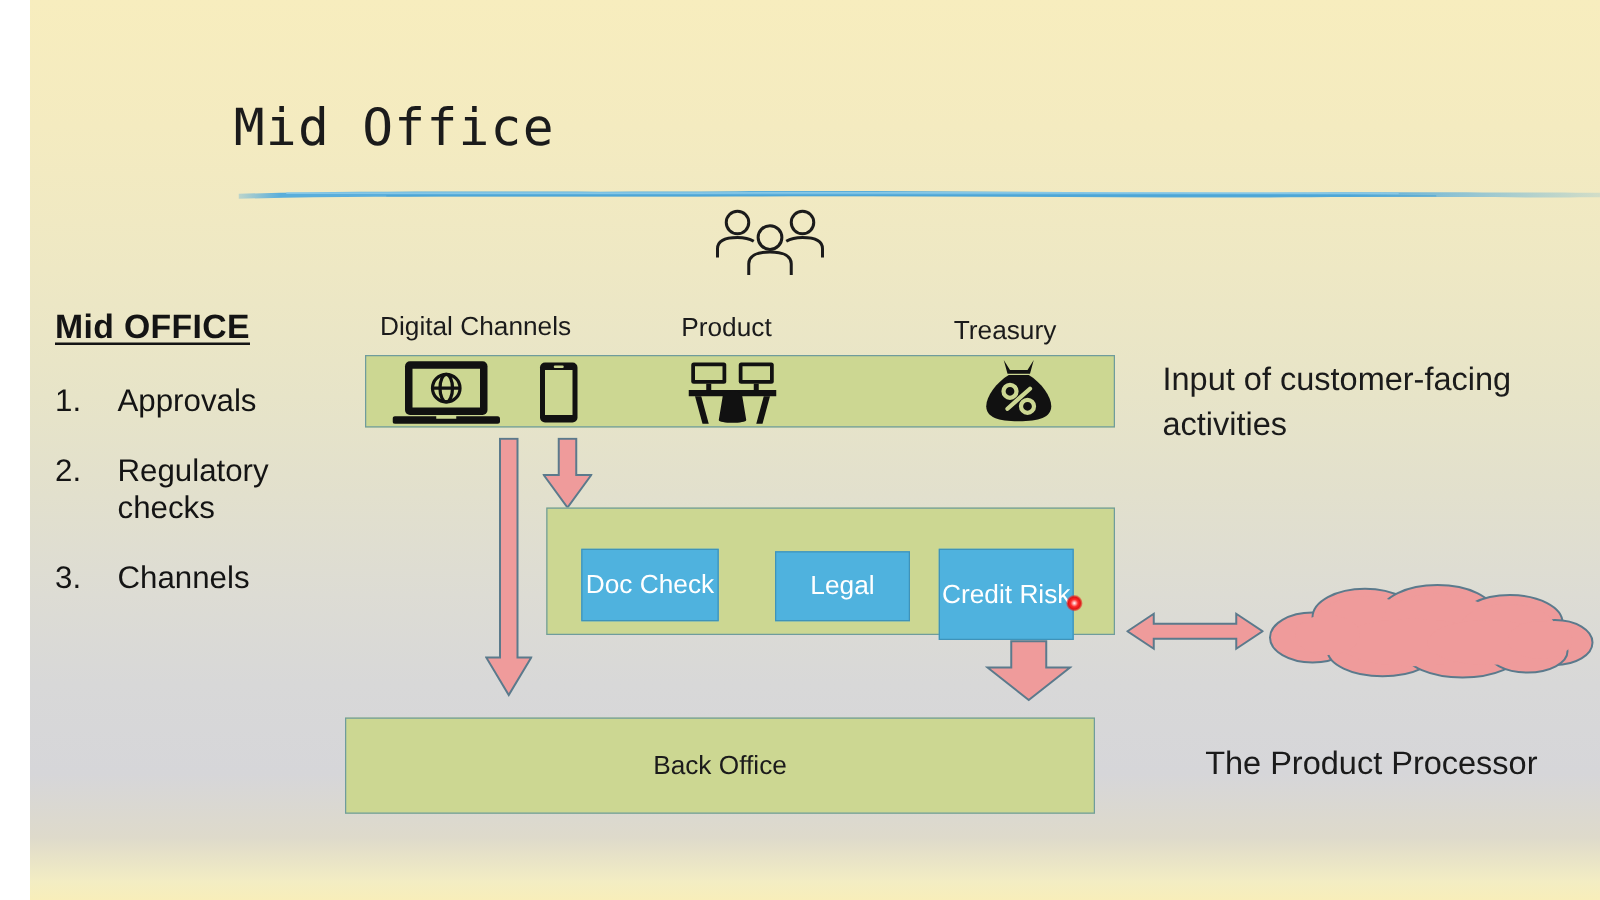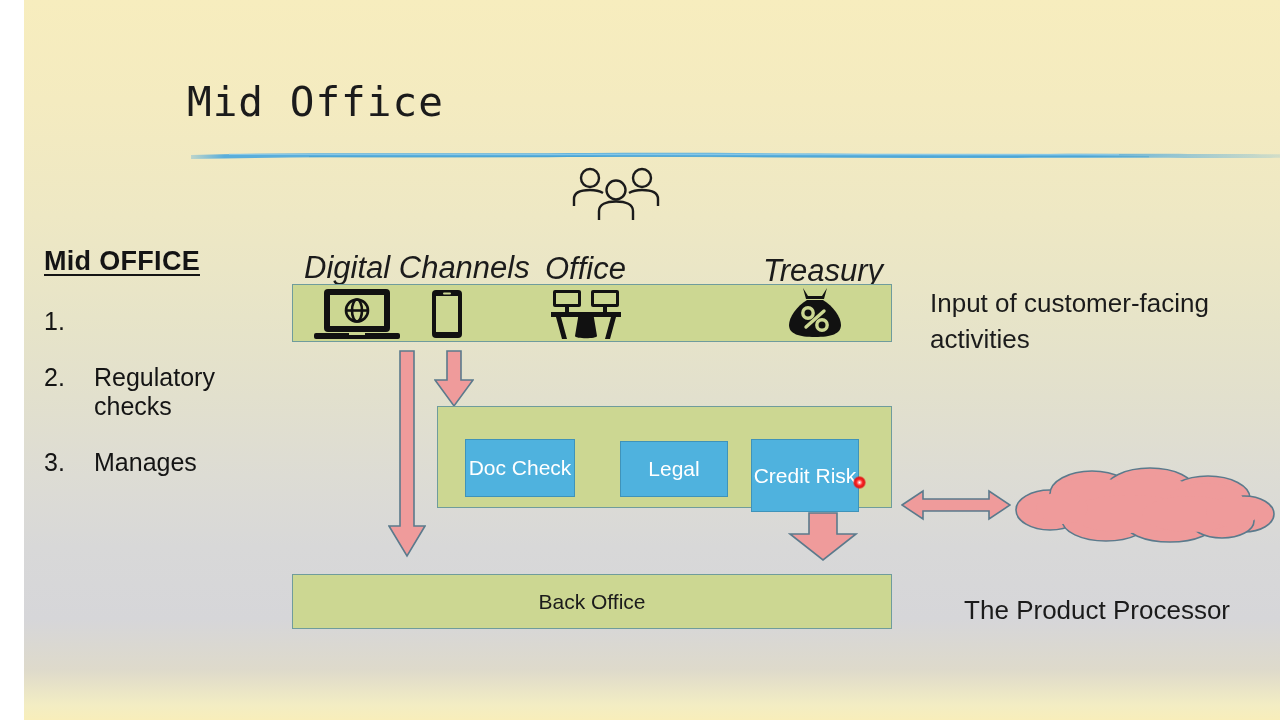--- a/index.html
+++ b/index.html
@@ -95,40 +95,39 @@
   
   .green-box {
     position: absolute;
     background: #ccd792;
     border: 1px solid #6f9c9c;
     box-sizing: border-box;
   }
 
   #channels-bar { left: 268px; top: 284px; width: 600px; height: 58px; }
   #midoffice-box { left: 413px; top: 406px; width: 455px; height: 102px; }
-  #backoffice-box { left: 268px; top: 574px; width: 600px; height: 55px; }
+  #backoffice-box { left: 252px; top: 574px; width: 600px; height: 77px; }
 
   #backoffice-label {
     position: absolute;
     left: 0; top: 0;
     width: 100%; height: 100%;
     display: flex;
     align-items: center;
     justify-content: center;
     font-size: 21px;
     color: #1b1b1b;
   }
 
   
   .channel-label {
     position: absolute;
-    font-size: 31px;
+    font-size: 21px;
     color: #1b1b1b;
     white-space: nowrap;
-    font-style: italic;
   }
   #label-digital { left: 280px; top: 250px; }
   #label-branch  { left: 521px; top: 251px; }
   #label-treasury{ left: 739px; top: 253px; }
 
   
   .channel-icon { position: absolute; }
   #icon-laptop  { left: 290px; top: 288px; width: 86px; height: 52px; }
   #icon-mobile  { left: 407px; top: 289px; width: 32px; height: 50px; }
   #icon-desk    { left: 526px; top: 288px; width: 72px; height: 52px; }
@@ -234,33 +233,34 @@
       <circle cx="50" cy="24" r="9.5"></circle>
       <path d="M33,54 L33,45 C33,38.6 40,35.5 50,35.5 C60,35.5 67,38.6 67,45 L67,54"></path>
     </g>
   </svg>
 
   <div id="left-list">
     <div id="left-list-heading">Mid  OFFICE</div>
 
     <div class="list-row">
       <span class="list-num">1.</span>
+      <span class="list-text">Approvals</span>
     </div>
     <div class="list-row">
       <span class="list-num">2.</span>
       <span class="list-text">Regulatory checks</span>
     </div>
     <div class="list-row">
       <span class="list-num">3.</span>
-      <span class="list-text">Manages</span>
+      <span class="list-text">Channels</span>
     </div>
   </div>
 
   <div class="channel-label" id="label-digital">Digital Channels</div>
-  <div class="channel-label" id="label-branch">Office</div>
+  <div class="channel-label" id="label-branch">Product</div>
   <div class="channel-label" id="label-treasury">Treasury</div>
 
   <div class="green-box" id="channels-bar"></div>
 
   <svg class="channel-icon" id="icon-laptop" viewBox="0 0 86 52">
     <rect x="10" y="1" width="66" height="43" rx="4" fill="#111"></rect>
     <rect x="16" y="7" width="54" height="31" fill="#ccd792"></rect>
     <g fill="none" stroke="#111" stroke-width="2.6">
       <circle cx="43" cy="22.5" r="11"></circle>
       <line x1="32" y1="22.5" x2="54" y2="22.5"></line>

